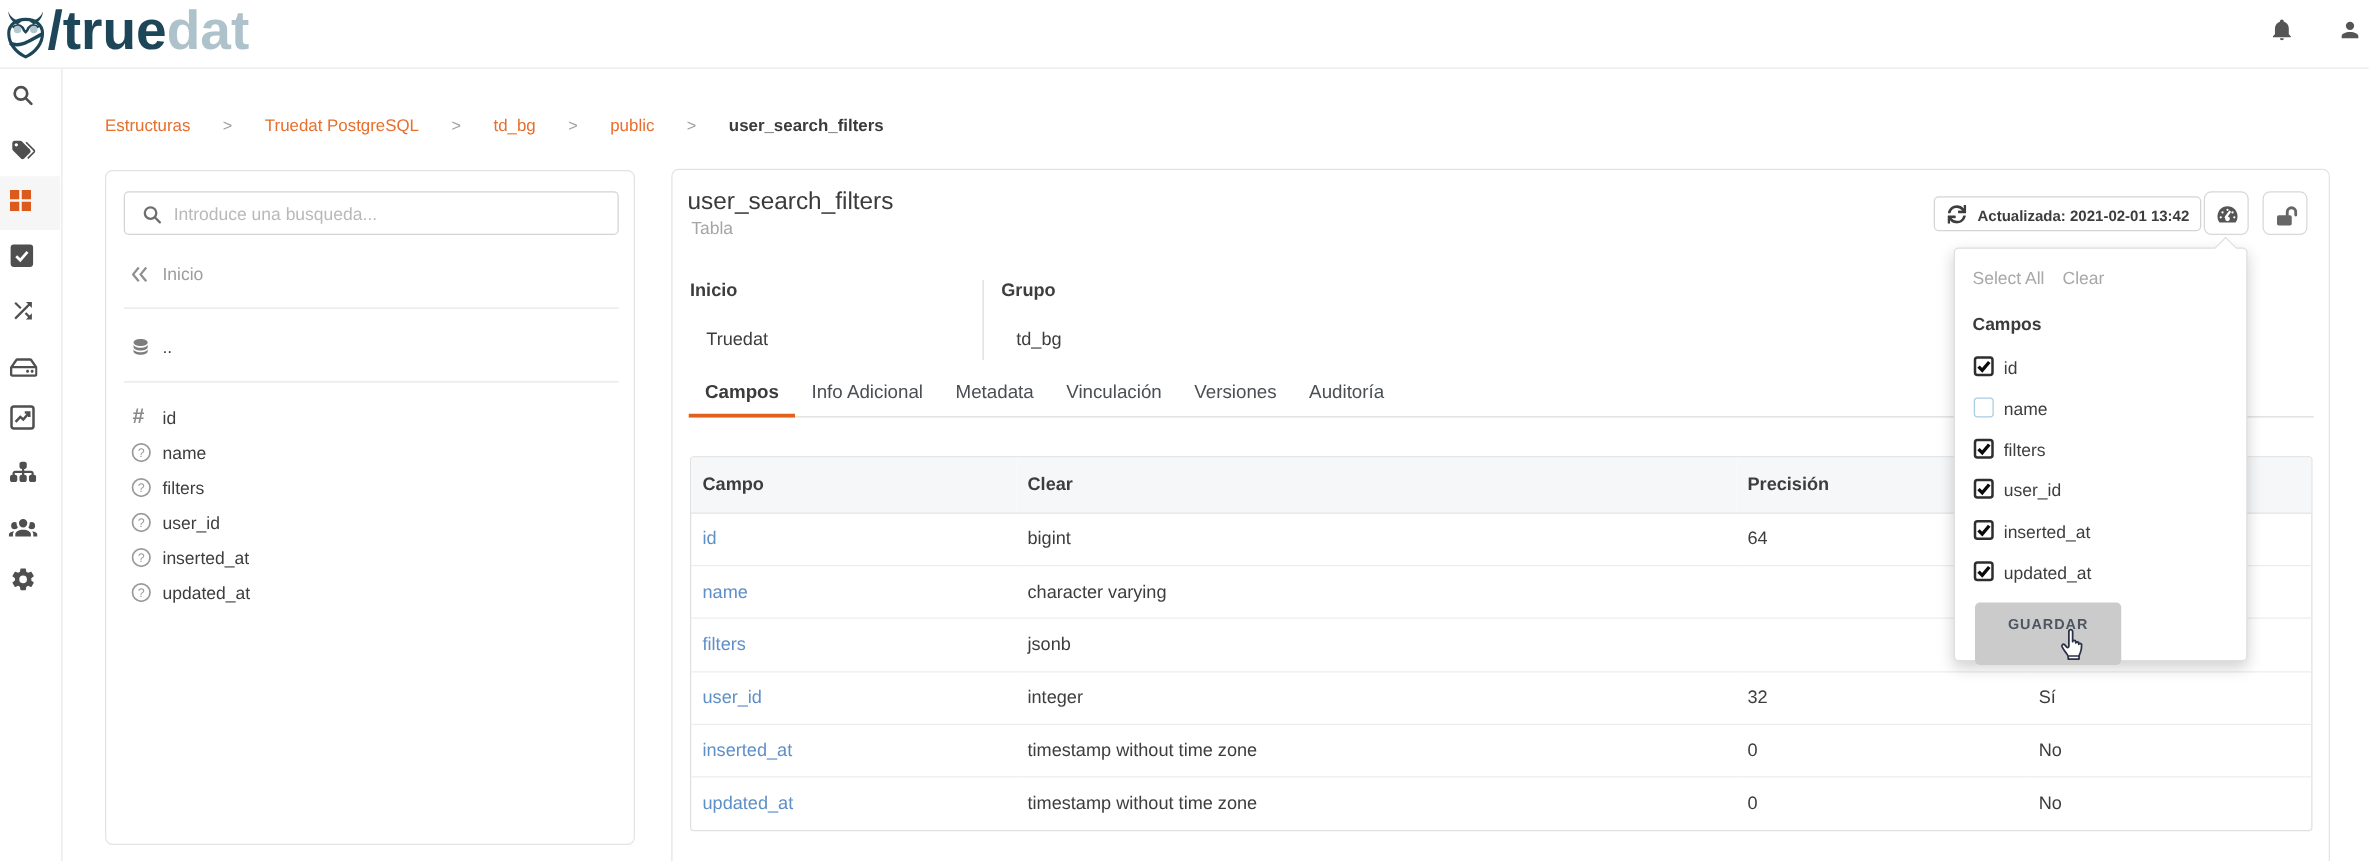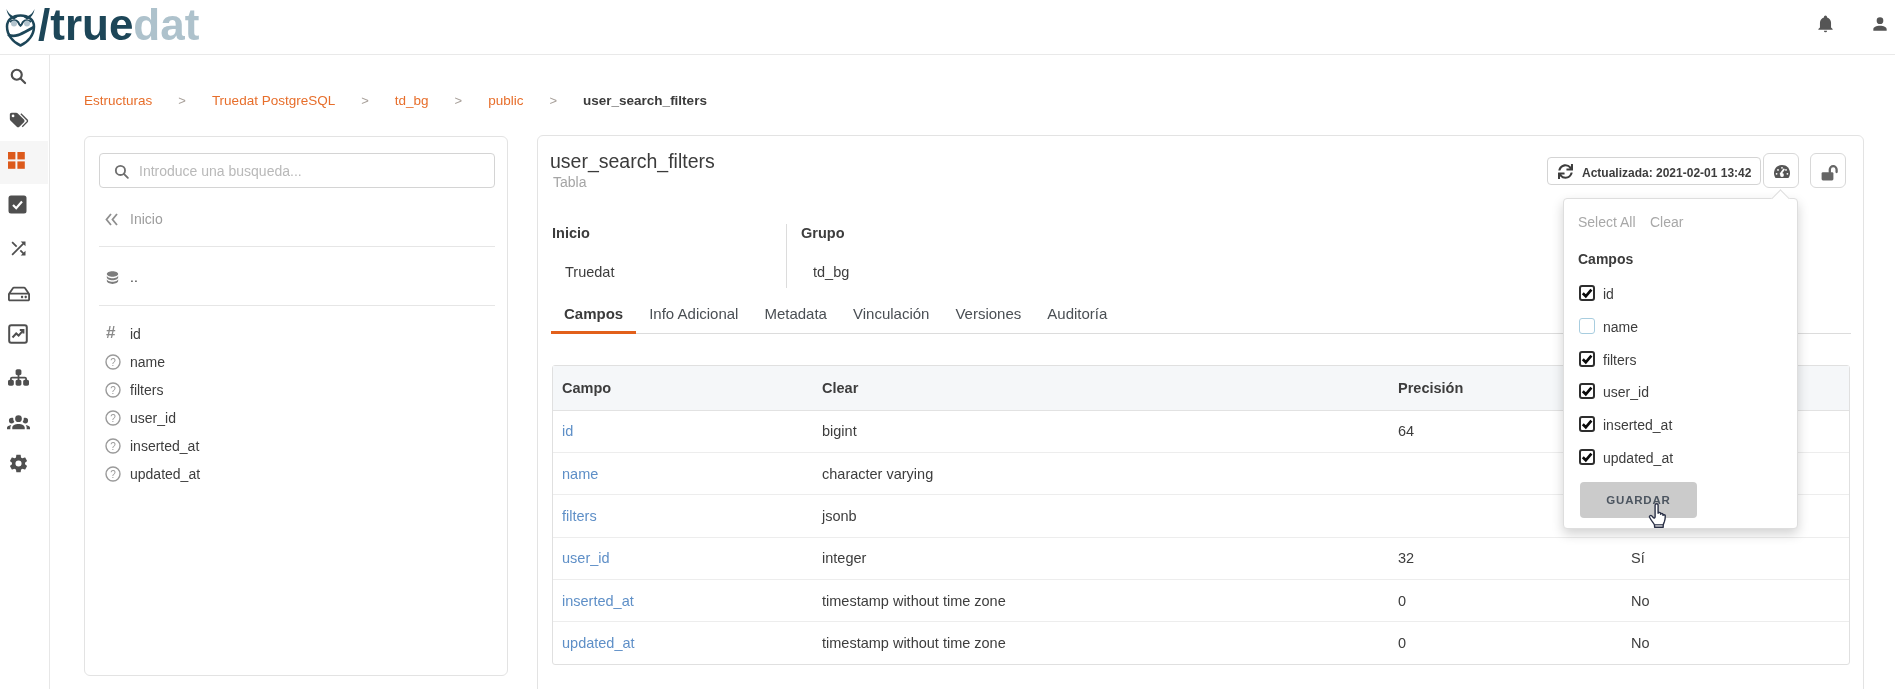--- a/index.html
+++ b/index.html
@@ -68,21 +68,21 @@
 
 #popup { position:absolute; left:1563px; top:198px; width:235px; height:331px; background:#fff; border:1px solid #dedede; border-radius:4px; box-shadow:0 5px 12px rgba(0,0,0,0.18); z-index:20; }
 #caret { position:absolute; left:210px; top:-7px; width:13px; height:13px; background:#fff; border-left:1px solid #dedede; border-top:1px solid #dedede; transform:rotate(45deg); }
 #popup .sel { position:absolute; left:14px; top:15px; font-size:14px; color:#a8a8a8; }
 #popup .clr { position:absolute; left:86px; top:15px; font-size:14px; color:#a8a8a8;text-align:right; }
 #popup .cfield { position:absolute; left:14px; top:52px; font-size:14px; font-weight:bold; color:#3b3b3b; }
 .chkrow { position:absolute; left:15px; height:18px; }
 .chkrow .box { position:absolute; left:0; top:0; width:16px; height:16px; border:2px solid #2e2e2e; border-radius:3px; background:#fff; }
 .chkrow .box.off { border:1px solid #a8cddf; }
 .chkrow .lbl { position:absolute; left:24px; top:1px; font-size:14px; color:#3d3d3d; white-space:nowrap; }
-#guardar { position:absolute; left:16px; top:283px; width:117px; height:36px; background:#cbcbcb; border-radius:4px; text-align:center; line-height:36px; font-size:11.5px; font-weight:bold; letter-spacing:0.8px; color:#4c5560; }
+#guardar { position:absolute; left:16px; top:283px; width:117px; height:50px; background:#cbcbcb; border-radius:4px; text-align:center; line-height:36px; font-size:11.5px; font-weight:bold; letter-spacing:0.8px; color:#4c5560; }
 #cursor { position:absolute; left:84px; top:303px; z-index:25; }
 </style>
 </head>
 <body>
 
 <div id="header">
   <svg id="logo" width="38" height="46" viewBox="0 0 38 46" style="left:2px">
     <path d="M4.5 5 C6.5 10 10.5 12.8 15.5 13 L12 15.5 C8 14 5 10 4.5 5 Z" fill="#1d4658"></path>
     <path d="M32.5 5 C30.5 10 26.5 12.8 21.5 13 L25 15.5 C29 14 32 10 32.5 5 Z" fill="#1d4658"></path>
     <path d="M18.5 11.5 C10.5 11.5 5 16 5 22.5 C5 30.5 10.3 37.8 18.5 41.5 C26.7 37.8 32 30.5 32 22.5 C32 16 26.5 11.5 18.5 11.5 Z" fill="none" stroke="#1d4658" stroke-width="2.5"></path>

